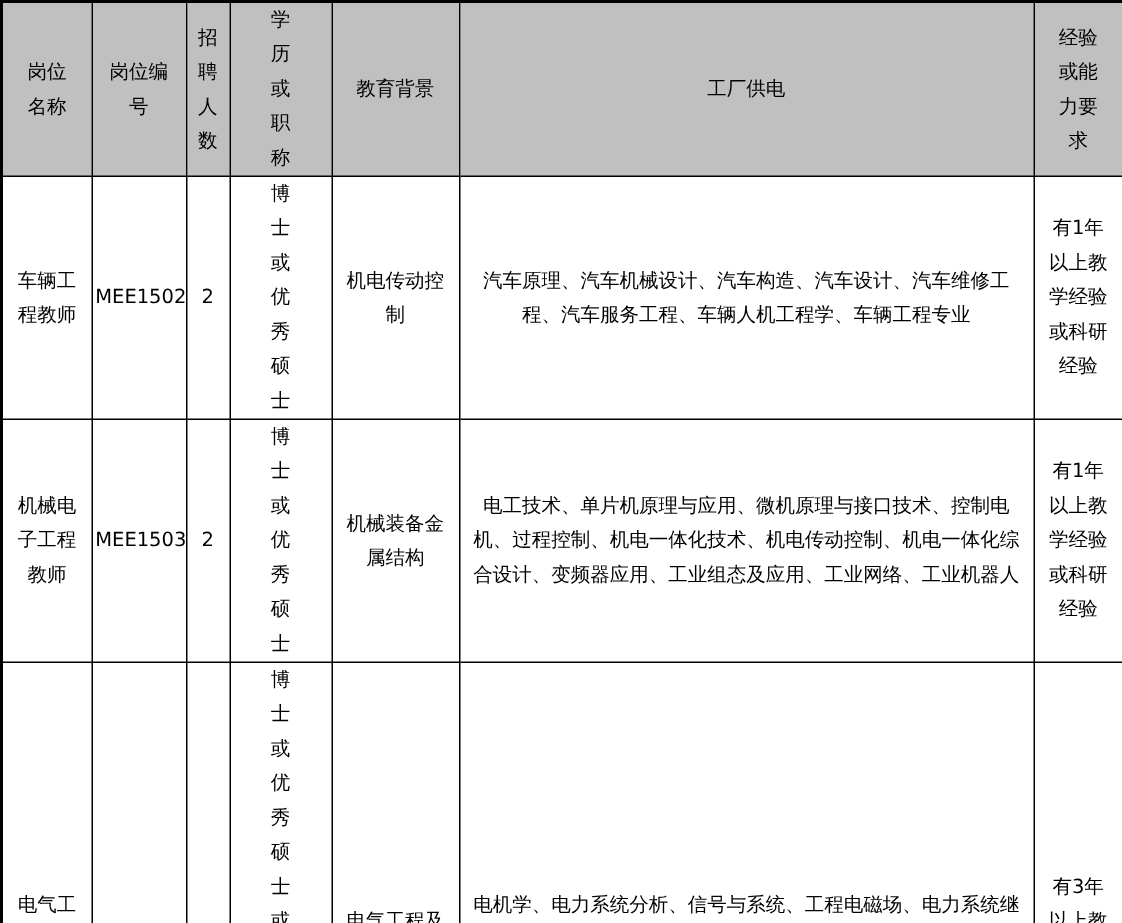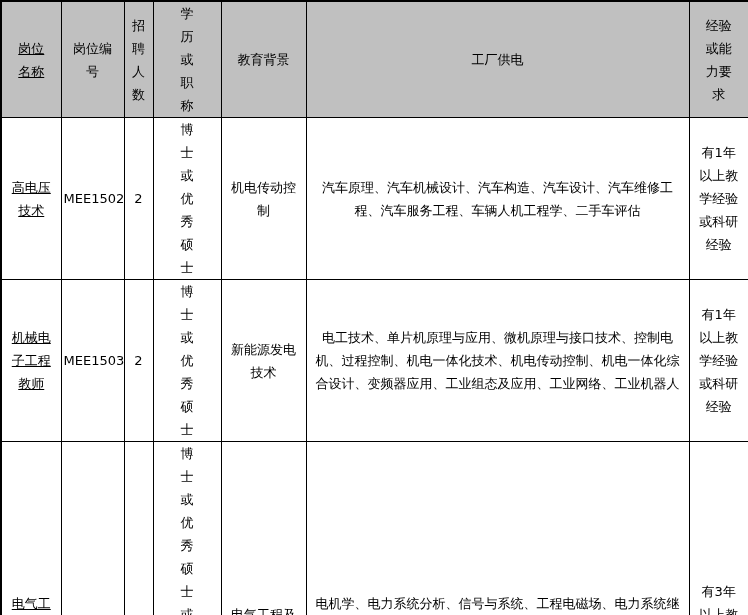--- a/index.html
+++ b/index.html
@@ -28,21 +28,21 @@
   }
   table.recruit th {
     background: #c0c0c0;
     white-space: pre-line;
   }
   tr.hdr   { height: 103px; }
   tr.row0  { height: 128px; }
   tr.row1  { height: 115px; }
   tr.row2  { height: 121px; }
   tr.row3  { height: 148px; }
-  .c1 { padding: 0 8px; text-decoration: underline;  }
+  .c1 { padding: 0 8px;  }
   .c2 { padding: 0 2px;  }
   .c3 { padding: 0 2px;  }
   .c4 { padding: 0 24px; }
   .c5 { padding: 0 6px;  }
   .c6 { padding: 0 8px;  }
   .c7 { padding: 0 8px;  }
 </style>
 </head>
 <body>
 
@@ -71,35 +71,35 @@
       <th class="c5">教育背景</th>
       <th class="c6">工厂供电</th>
       <th class="c7">经验
 或能
 力要
 求</th>
     </tr>
 
 
     <tr class="row1">
-      <td class="c1">高电压技术</td>
+      <td class="c1">车辆工程教师</td>
       <td class="c2">MEE1502</td>
       <td class="c3">2</td>
       <td class="c4">博士或优秀硕士</td>
       <td class="c5">机电传动控制</td>
-      <td class="c6">汽车原理、汽车机械设计、汽车构造、汽车设计、汽车维修工程、汽车服务工程、车辆人机工程学、二手车评估</td>
+      <td class="c6">汽车原理、汽车机械设计、汽车构造、汽车设计、汽车维修工程、汽车服务工程、车辆人机工程学、车辆工程专业</td>
       <td class="c7">有1年以上教学经验或科研经验</td>
     </tr>
 
     <tr class="row2">
       <td class="c1">机械电子工程教师</td>
       <td class="c2">MEE1503</td>
       <td class="c3">2</td>
       <td class="c4">博士或优秀硕士</td>
-      <td class="c5">新能源发电技术</td>
+      <td class="c5">机械装备金属结构</td>
       <td class="c6">电工技术、单片机原理与应用、微机原理与接口技术、控制电机、过程控制、机电一体化技术、机电传动控制、机电一体化综合设计、变频器应用、工业组态及应用、工业网络、工业机器人</td>
       <td class="c7">有1年以上教学经验或科研经验</td>
     </tr>
 
     <tr class="row3">
       <td class="c1">电气工程及其自动化教师</td>
       <td class="c2">MEE1504</td>
       <td class="c3">2</td>
       <td class="c4">博士或优秀硕士或具有副高级以上职称</td>
       <td class="c5">电气工程及其自动化专业</td>

